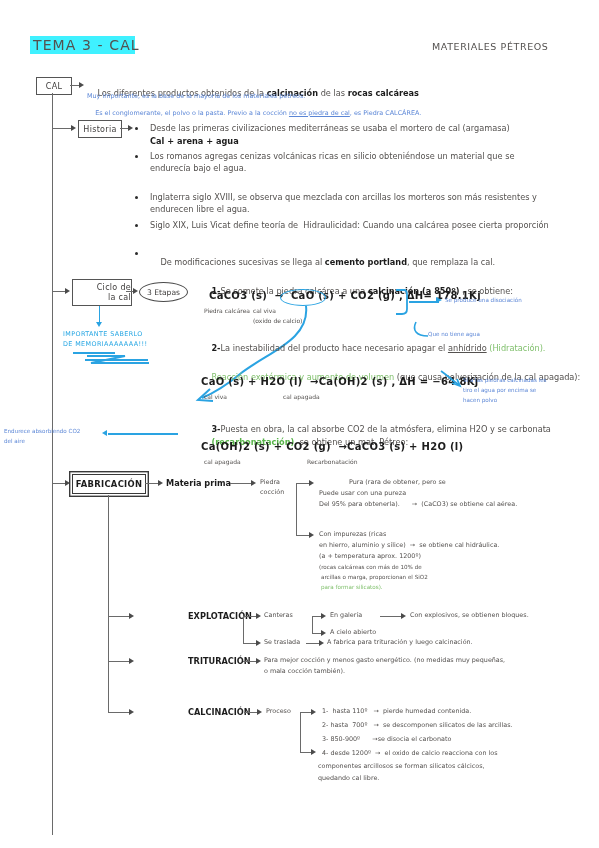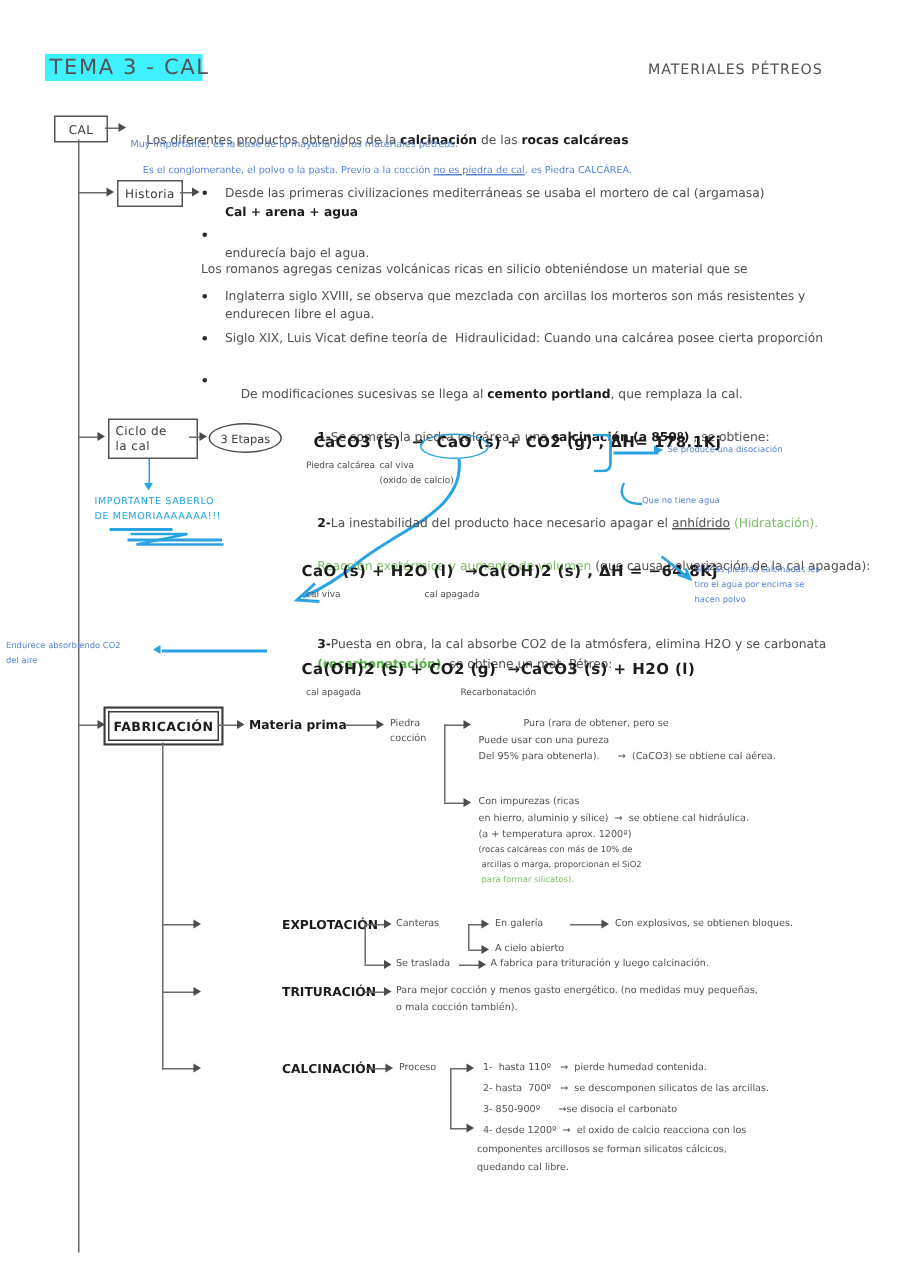--- a/index.html
+++ b/index.html
@@ -37,21 +37,21 @@
     position:absolute;background:#2ff0ff;opacity:.92;
   }
 
   
   .box{
     position:absolute;border:1.3px solid #555;background:transparent;
     display:flex;align-items:center;justify-content:center;
     font-size:8px;color:#3f3d3c;letter-spacing:.3px;
   }
   .box.dbl{border:1.3px solid #3a3a3a;box-shadow:0 0 0 1.6px #fff,0 0 0 3px #3a3a3a;}
-  .box.multi{flex-direction:column;align-items:flex-start;justify-content:center;padding-left:4px;line-height:1.25;}
+  .box.multi{flex-direction:column;align-items:flex-end;justify-content:center;padding-left:4px;line-height:1.25;}
   .ellipse{
     position:absolute;border:1.3px solid #4a4a4a;border-radius:50%;
     display:flex;align-items:center;justify-content:center;
     font-size:7.6px;color:#3f3d3c;
   }
 
   
   .ln{position:absolute;background:#6a6a6a;}
   .lnh{height:1.1px;}
   .lnv{width:1.1px;}
@@ -100,21 +100,21 @@
     <span>Historia</span>
   </div>
   <div class="ln lnh" style="left:120px;top:128px;width:9px;"></div>
   <div class="arrow arrow-r" style="left:128px;top:125px;"></div>
   <div class="bullet" style="left:135px;top:126.5px;"></div>
 
   <div class="t s-body ink-grey" style="left:150px;top:124px;">Desde las primeras civilizaciones mediterráneas se usaba el mortero de cal (argamasa)</div>
   <div class="t s-body b" style="left:150px;top:137px;">Cal + arena + agua</div>
 
   <div class="bullet" style="left:135px;top:155px;"></div>
-  <div class="t s-body ink-grey" style="left:134px;top:152px;margin-top:23px;">Los romanos agregas cenizas volcánicas ricas en silicio obteniéndose un material que se</div>
+  <div class="t s-body ink-grey" style="left:150px;top:152px;">Los romanos agregas cenizas volcánicas ricas en silicio obteniéndose un material que se</div>
   <div class="t s-body ink-grey" style="left:150px;top:164px;">endurecía bajo el agua.</div>
 
   <div class="bullet" style="left:135px;top:196px;"></div>
   <div class="t s-body ink-grey" style="left:150px;top:193px;">Inglaterra siglo XVIII, se observa que mezclada con arcillas los morteros son más resistentes y</div>
   <div class="t s-body ink-grey" style="left:150px;top:205px;">endurecen libre el agua.</div>
 
   <div class="bullet" style="left:135px;top:224px;"></div>
   <div class="t s-body ink-grey" style="left:150px;top:221px;">Siglo XIX, Luis Vicat define teoría de  Hidraulicidad: Cuando una calcárea posee cierta proporción</div>
 
   <div class="bullet" style="left:135px;top:252px;"></div>

